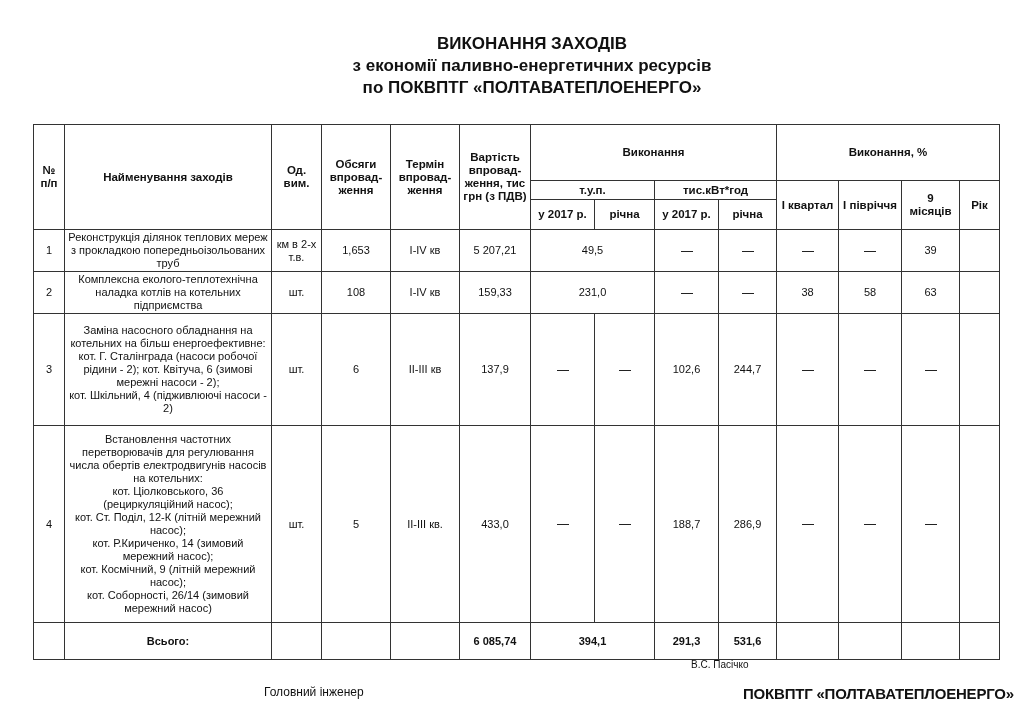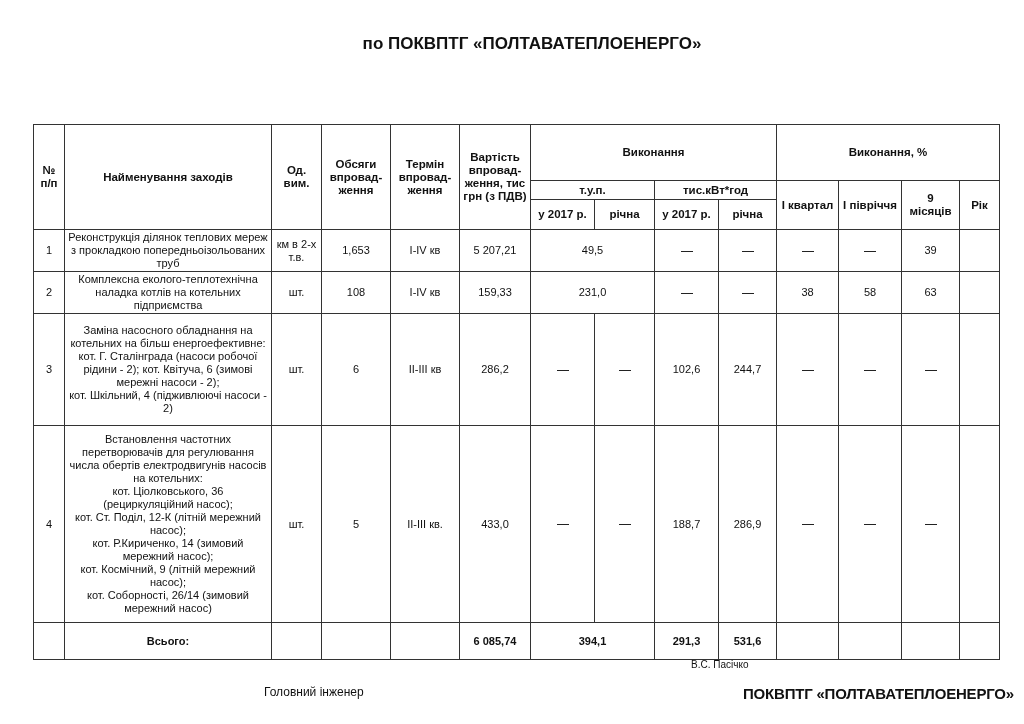--- a/index.html
+++ b/index.html
@@ -15,20 +15,22 @@
     td.bold { font-weight: bold; font-size: 11.5px; }
     .dash { display: inline-block; width: 12px; height: 1px; background: #222; vertical-align: middle; }
     .footer-left { position: absolute; left: 264px; top: 685px; font-size: 12px; }
     .footer-right { position: absolute; left: 691px; top: 659px; font-size: 10px; }
     .footer-org { position: absolute; left: 743px; top: 685px; font-size: 15px; font-weight: bold; letter-spacing: -0.2px; }
   </style>
 </head>
 <body>
 
 <div class="title-block">
+  <div class="title-line first">ВИКОНАННЯ ЗАХОДІВ</div>
+  <div class="title-line">з економії паливно-енергетичних ресурсів</div>
   <div class="title-line">по ПОКВПТГ «ПОЛТАВАТЕПЛОЕНЕРГО»</div>
 </div>
 
 <table class="report">
   <colgroup>
     <col style="width:31px">
     <col style="width:207px">
     <col style="width:50px">
     <col style="width:69px">
     <col style="width:69px">
@@ -103,21 +105,21 @@
   <tr style="height:112px">
     <td>3</td>
     <td class="left">
       <div>Заміна насосного обладнання на котельних на більш енергоефективне:</div>
       <div>кот. Г. Сталінграда (насоси робочої рідини - 2); кот. Квітуча, 6 (зимові мережні насоси - 2);</div>
       <div>кот. Шкільний, 4 (підживлюючі насоси - 2)</div>
     </td>
     <td>шт.</td>
     <td>6</td>
     <td>ІІ-ІІІ кв</td>
-    <td>286,2</td>
+    <td>137,9</td>
     <td><span class="dash"></span></td>
     <td><span class="dash"></span></td>
     <td>102,6</td>
     <td>244,7</td>
     <td><span class="dash"></span></td>
     <td><span class="dash"></span></td>
     <td><span class="dash"></span></td>
     <td></td>
   </tr>
 

